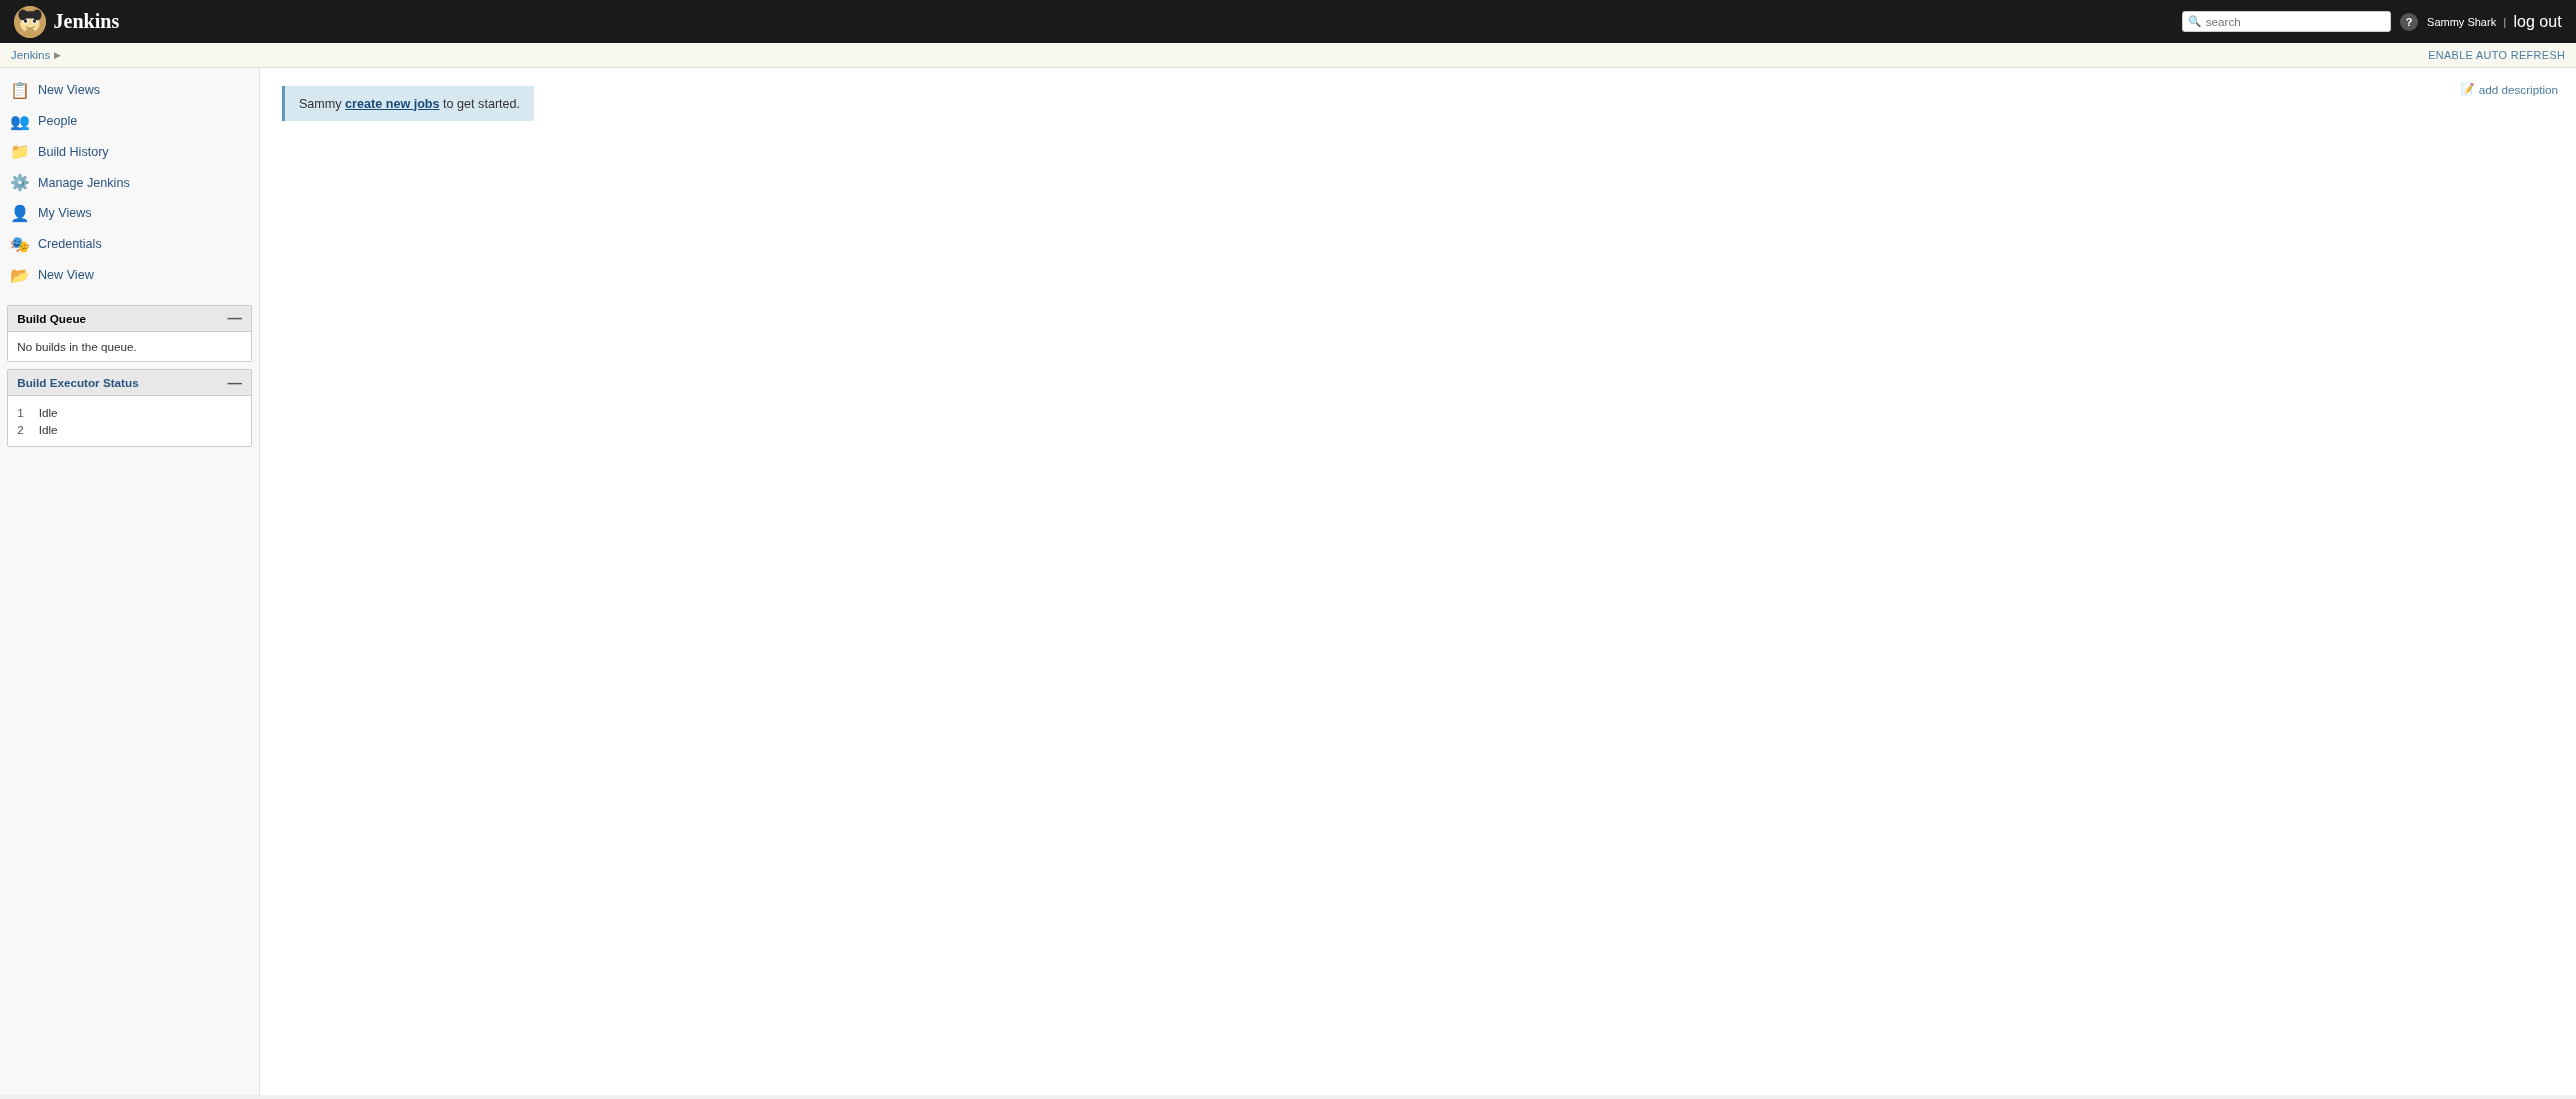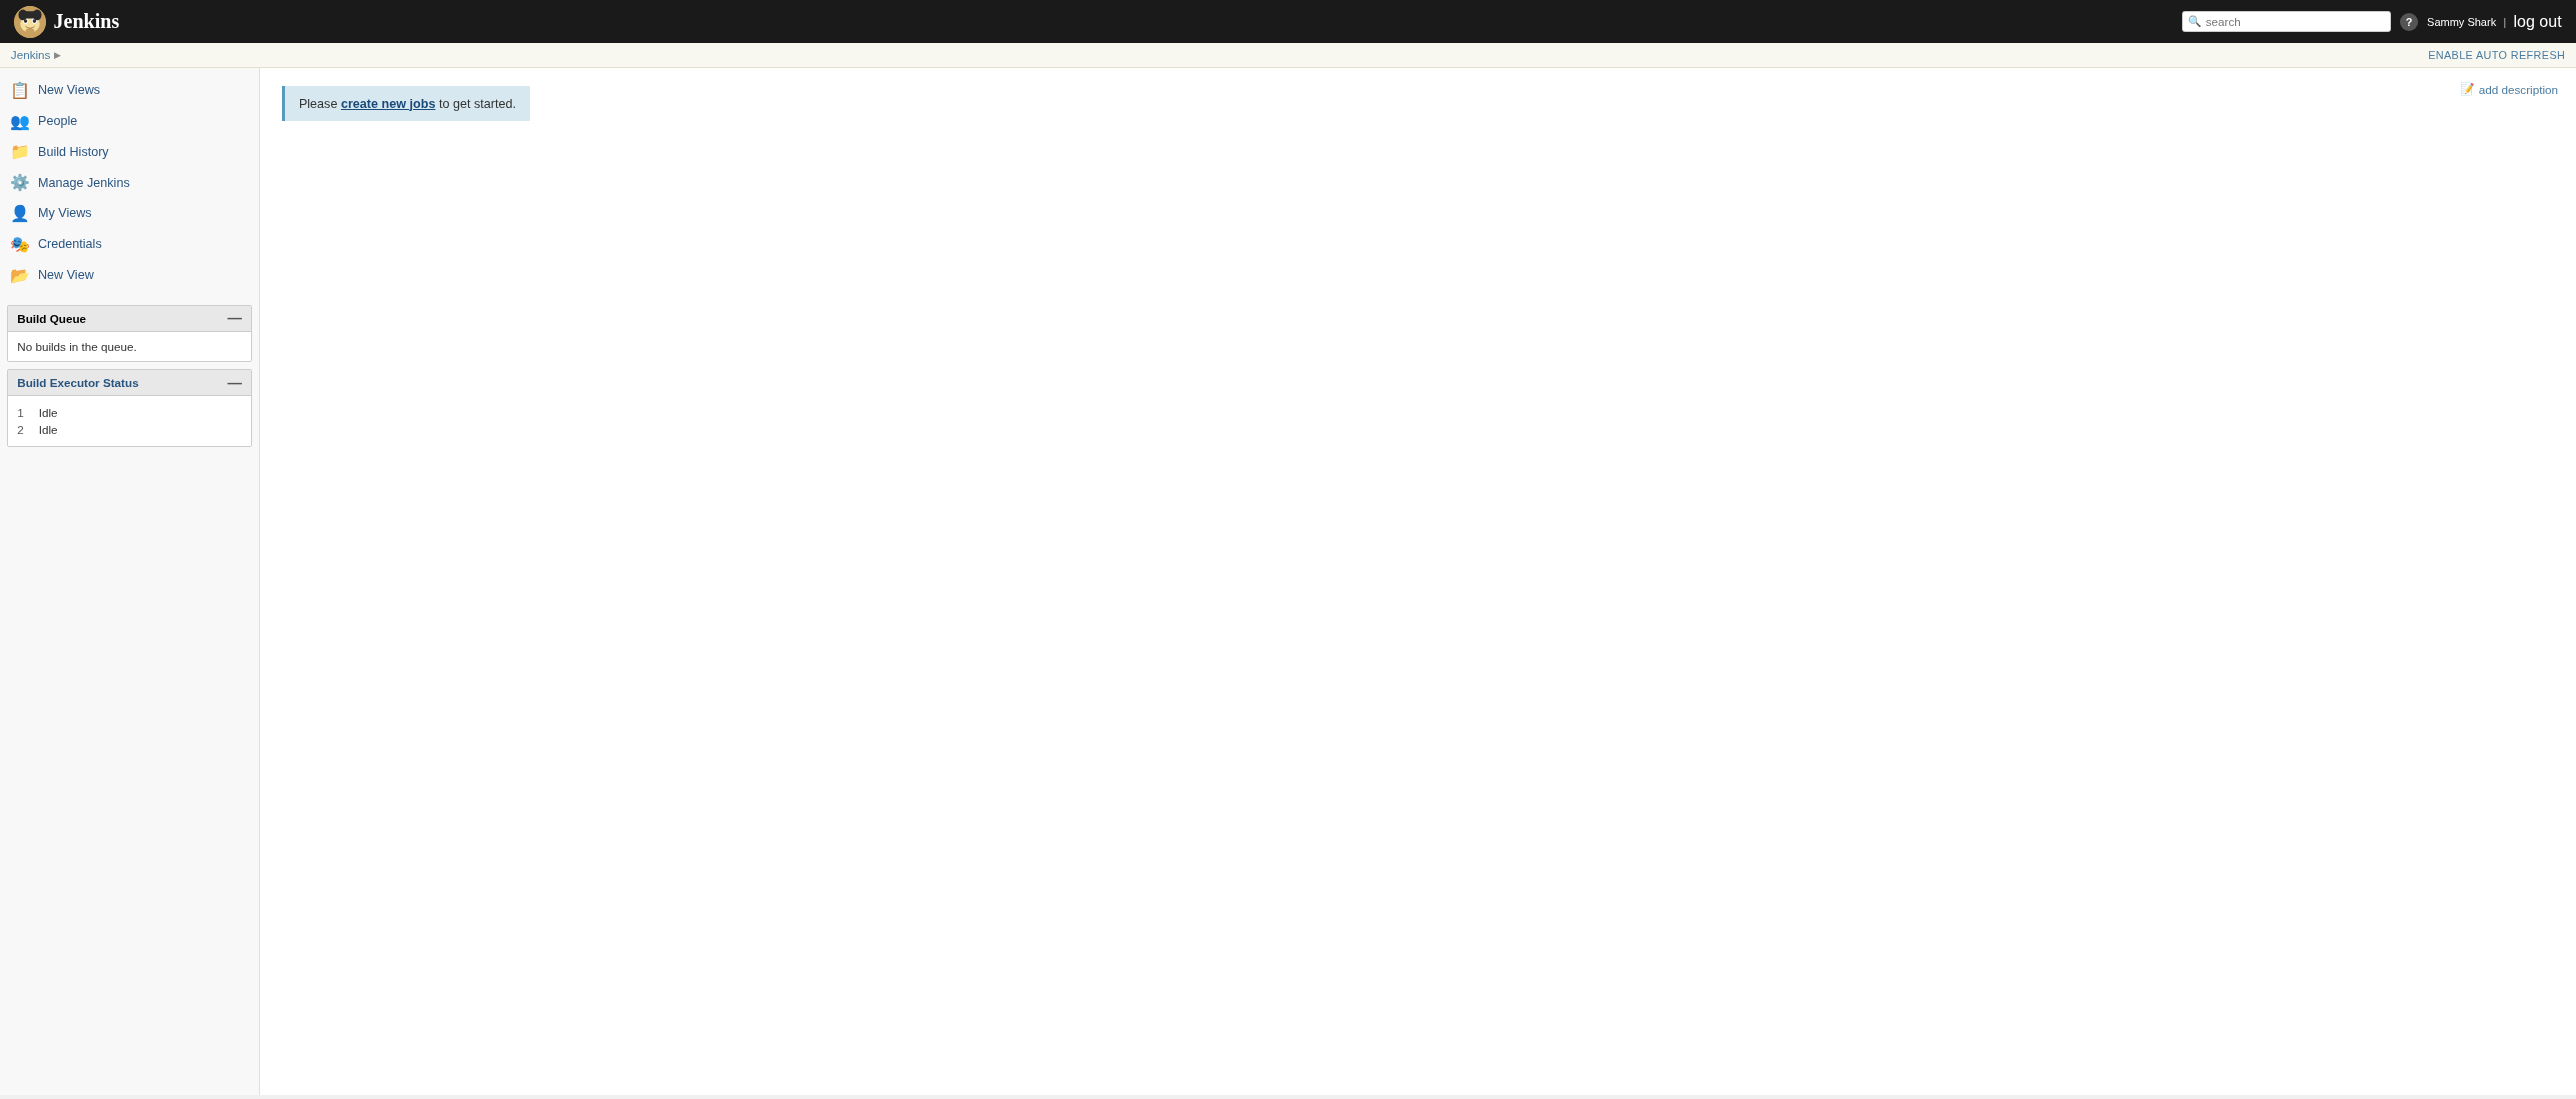--- a/index.html
+++ b/index.html
@@ -347,18 +347,18 @@
       </div>
     </div>
   </div>
 
   <div id="content">
     <a id="add-description-btn" href="#">
       <span>📝</span>
       <span>add description</span>
     </a>
     <div id="info-box">
-      <span>Please </span><a href="#">create new jobs</a><span> to get started.</span>
+      <span>Sammy </span><a href="#">create new jobs</a><span> to get started.</span>
     </div>
   </div>
 
 </div>
 
 
 </body></html>

